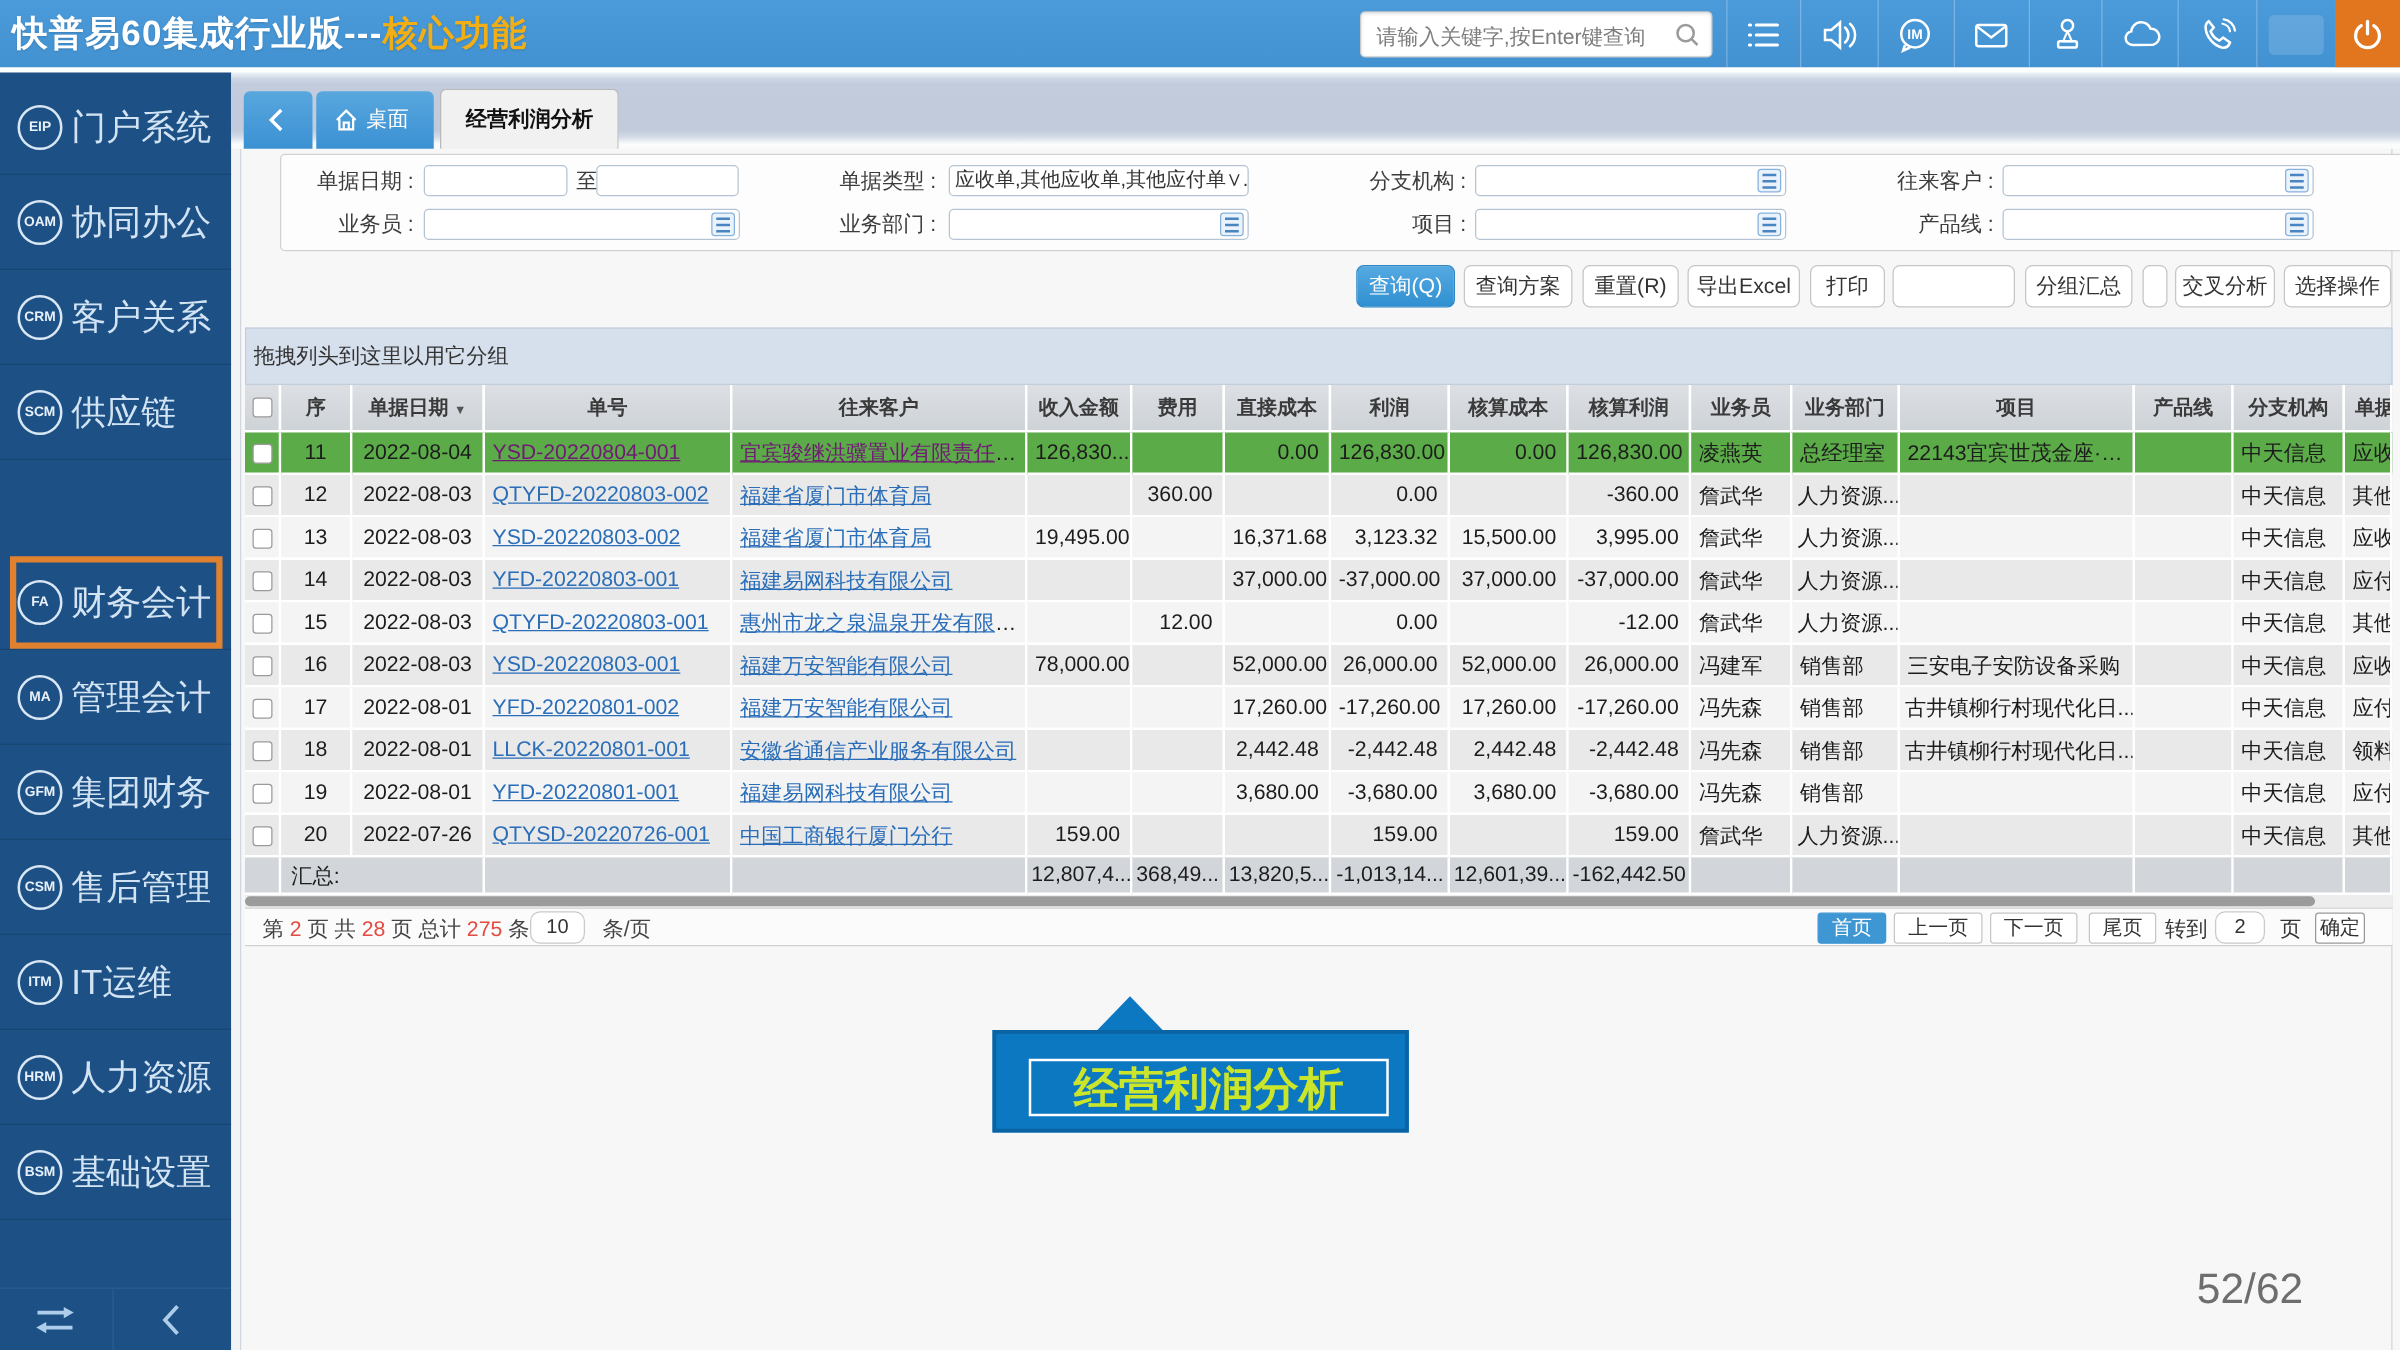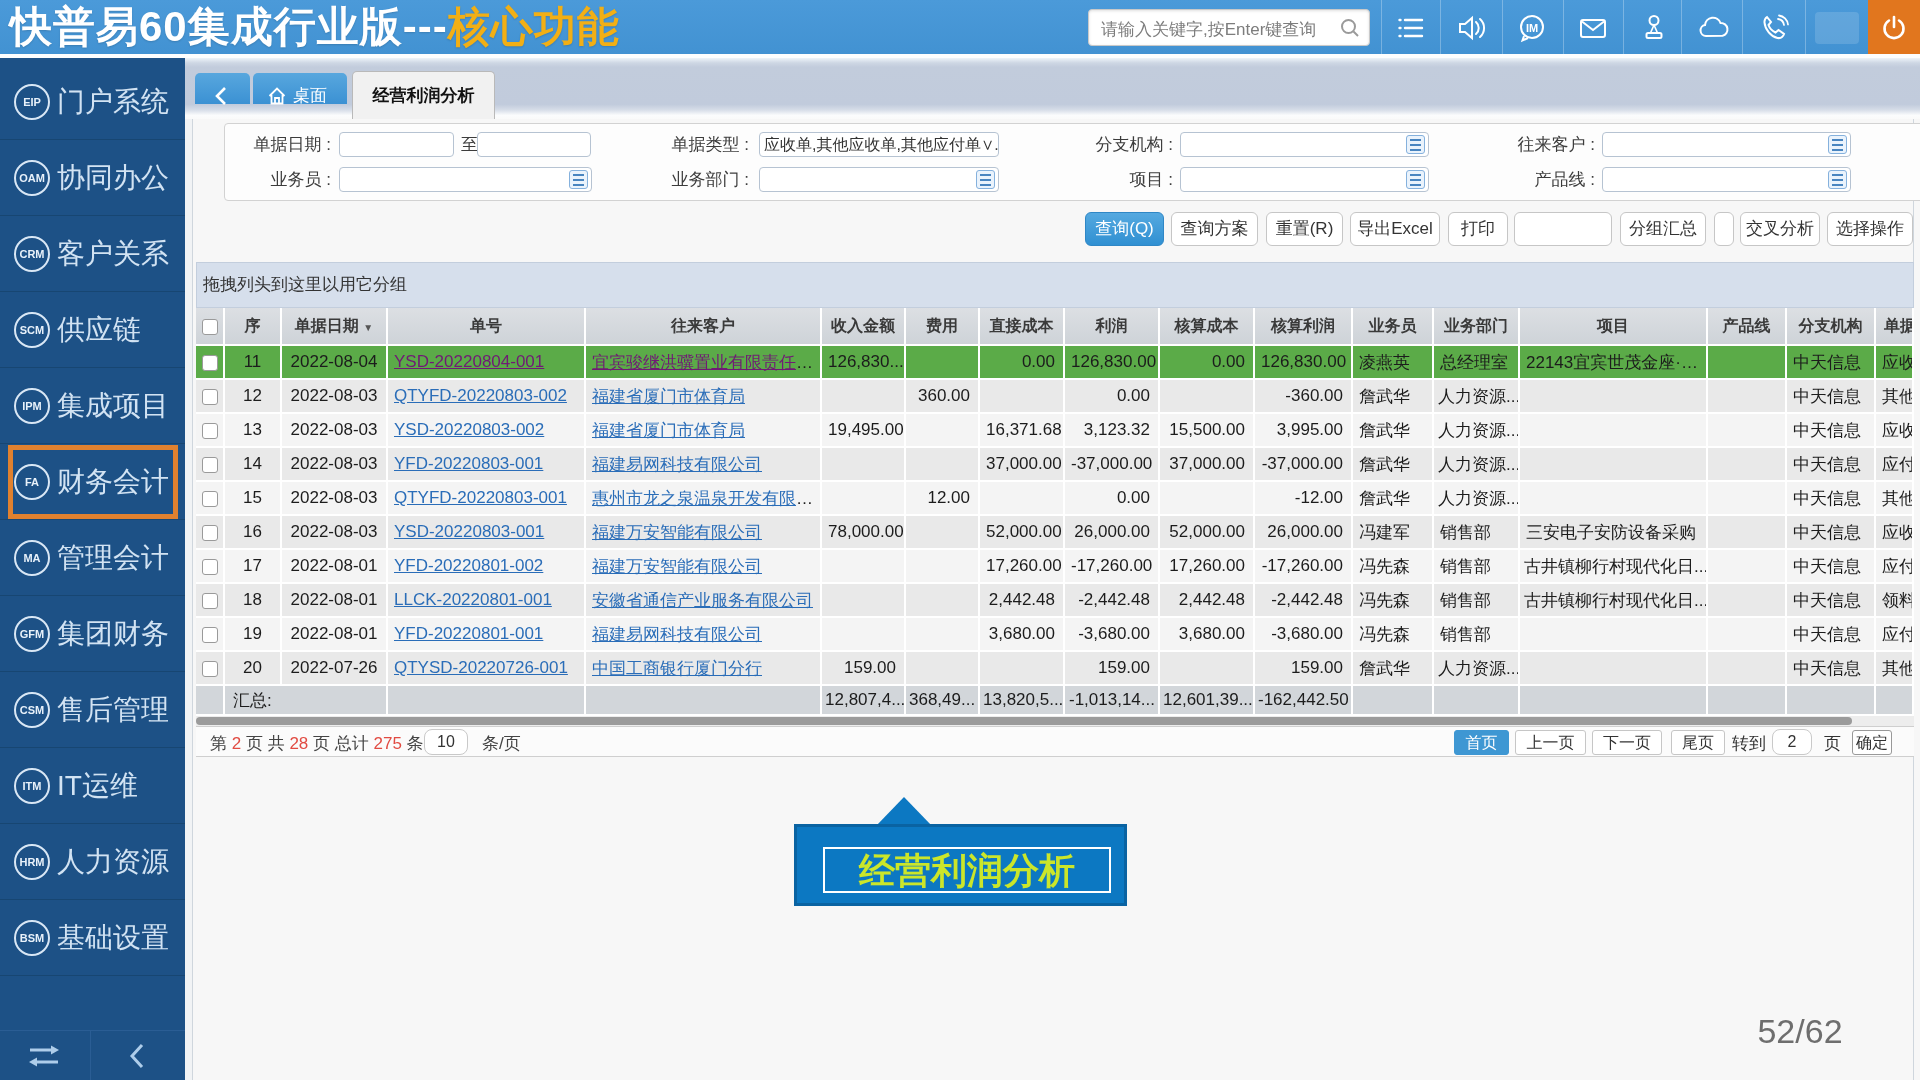--- a/index.html
+++ b/index.html
@@ -1,37 +1,37 @@
 <!DOCTYPE html>
 <html><head>
 <meta charset="utf-8">
 <style>
 * { margin:0; padding:0; box-sizing:border-box; }
 html,body { width:1920px; height:1080px; overflow:hidden; font-family:"Liberation Sans",sans-serif; }
 body { position:relative; background:#f7f7f7; }
 .abs { position:absolute; }
 
 #topbar { position:absolute; left:0; top:0; width:1920px; height:54px; background:linear-gradient(#4b9ad9,#4292d2); }
-#title { position:absolute; left:10px; top:0; height:54px; line-height:54px; font-size:42px; font-weight:bold; color:#fff; white-space:nowrap; letter-spacing:1px; text-shadow:0 1px 2px rgba(0,0,0,.15);}
+#title { position:absolute; left:10px; top:0; height:54px; line-height:54px; font-size:28px; font-weight:bold; color:#fff; white-space:nowrap; letter-spacing:1px; text-shadow:0 1px 2px rgba(0,0,0,.15);}
 #title b { color:#f2af15; }
 #searchbox { position:absolute; left:1088px; top:9px; width:282px; height:37px; background:#fff; border:1px solid #c9c9c9; border-radius:4px; box-shadow:inset 0 1px 3px rgba(0,0,0,.12); }
 #searchbox span { position:absolute; left:12px; top:8px; font-size:17px; color:#7d7d7d; }
 .ticell { position:absolute; top:0; height:54px; border-left:1px solid rgba(255,255,255,.28); }
 #pwr { position:absolute; left:1868px; top:0; width:52px; height:54px; background:#e1761e; }
 
 #sidebar { position:absolute; left:0; top:58px; width:185px; height:1022px; background:#1d5186;padding-left:18px; }
 .mi { position:absolute; left:0; width:185px; height:76px; border-bottom:1px solid #174672; }
 .mi .circ { position:absolute; left:14px; top:20px; width:36px; height:36px; border:2px solid #d9e7f5; border-radius:50%; color:#e8f1fa; font-size:11px; font-weight:bold; text-align:center; line-height:32px; letter-spacing:0; }
 .mi .lbl { position:absolute; left:57px; top:0; height:76px; line-height:76px; font-size:28px; color:#d2e3f3; white-space:nowrap; }
 #hibox { position:absolute; left:8px; top:387px; width:170px; height:74px; border:5px solid #e0812f; }
 #sbfoot { position:absolute; left:0; top:972px; width:185px; height:50px; border-top:1px solid #2a5d94; }
 #sbfoot .vd { position:absolute; left:90px; top:0; width:1px; height:50px; background:#2a5d94; }
 
 #tabbar { position:absolute; left:185px; top:58px; width:1735px; height:61px; background:linear-gradient(180deg,#eef4f9 0%,#ced7e4 8%,#c2ccdc 15%,#c1cbdc 76%,#d6dde8 85%,#fbfcfd 94%,#fafafa 100%); }
-.tab-blue { position:absolute; top:15px; height:31px; background:linear-gradient(#58a7de,#3b91d3); border-radius:5px 5px 0 0; color:#fff; }
+.tab-blue { position:absolute; top:15px; height:46px; background:linear-gradient(#58a7de,#3b91d3); border-radius:5px 5px 0 0; color:#fff; }
 #tab-active { position:absolute; left:167px; top:13px; width:143px; height:48px; background:#f1f1f1; border:1px solid #b9b9b9; border-bottom:none; border-radius:5px 5px 0 0; font-size:17px; font-weight:bold; color:#111; text-align:center; line-height:48px; }
 
 #formpanel { position:absolute; left:196px; top:123px; width:1710px; height:78px; background:#fdfdfd; border:1px solid #d2d2d2; border-radius:4px;margin-left:28px; }
 .flabel { position:absolute; font-size:17px; color:#3c3c3c; white-space:nowrap; }
 .finput { position:absolute; height:25px; background:#fff; border:1px solid #b6c3d2; border-radius:4px; }
 .fico { position:absolute; right:3px; top:2px; width:19px; height:19px; background:#eaf3fc; border:1px solid #85b1dd; border-radius:3px; }
 .fico i { display:block; height:2px; background:#4985c0; margin:3px 3px 0 3px; }
 
 .btn { position:absolute; top:212px; height:34px; background:#fff; border:1px solid #c6c6c6; border-radius:6px; font-size:17px; color:#333; text-align:center; line-height:32px; font-family:"Liberation Sans",sans-serif; }
 #btn-q { background:linear-gradient(#55a9e0,#3090d2); border-color:#2f87c6; color:#fff; }
@@ -137,24 +137,20 @@
       <div class="circ">OAM</div>
       <div class="lbl">协同办公</div>
     </div>
   <div class="mi" style="top:158px">
       <div class="circ">CRM</div>
       <div class="lbl">客户关系</div>
     </div>
   <div class="mi" style="top:234px">
       <div class="circ">SCM</div>
       <div class="lbl">供应链</div>
-    </div>
-  <div class="mi" style="top:310px">
-      <div class="circ">IPM</div>
-      <div class="lbl">集成项目</div>
     </div>
   <div class="mi" style="top:386px">
       <div class="circ" style="line-height:33px">FA</div>
       <div class="lbl">财务会计</div>
     </div>
   <div class="mi" style="top:462px">
       <div class="circ">MA</div>
       <div class="lbl">管理会计</div>
     </div>
   <div class="mi" style="top:538px">

